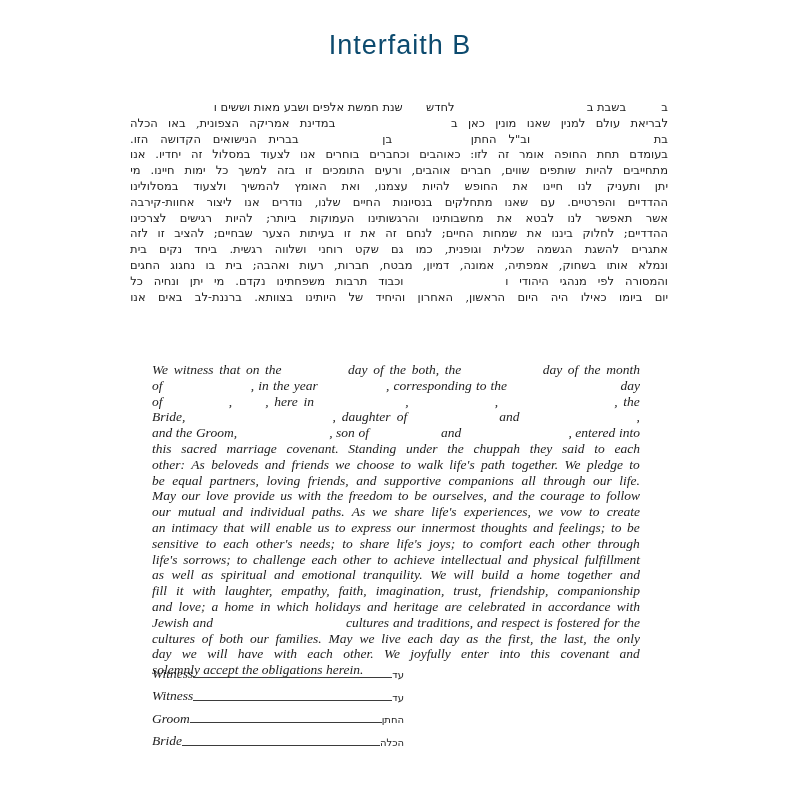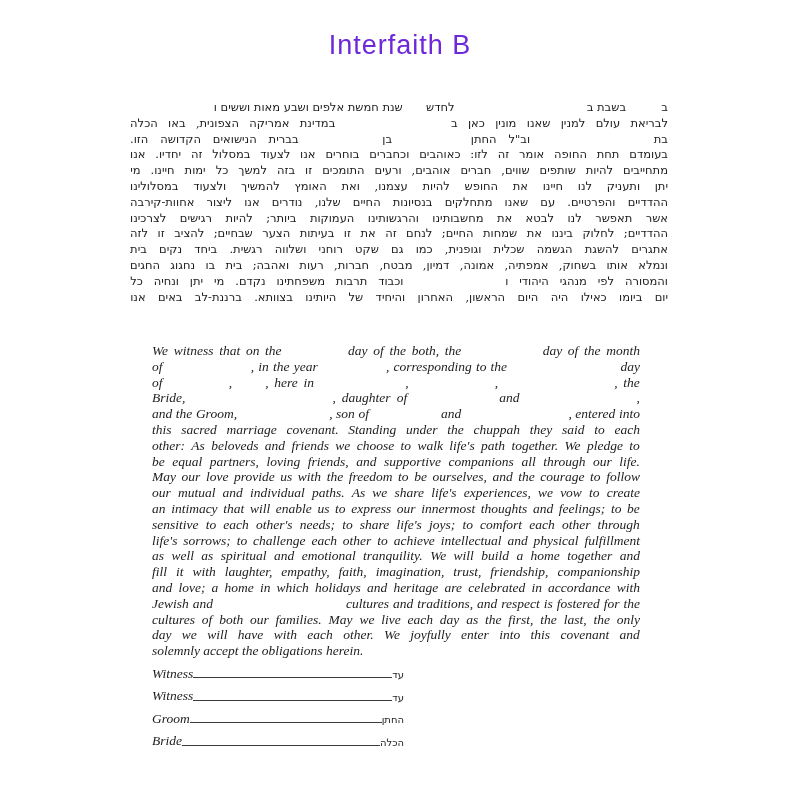--- a/index.html
+++ b/index.html
@@ -5,30 +5,30 @@
   html,body{margin:0;padding:0;}
   body{
     width:800px;height:800px;position:relative;overflow:hidden;
     background:#ffffff;color:#1c1c1c;
     font-family:"Liberation Serif",serif;
   }
   .title{
     position:absolute;top:30px;left:0;width:100%;
     text-align:center;margin:0;
     font-family:"Liberation Sans","DejaVu Sans",sans-serif;
-    font-weight:400;font-size:27px;letter-spacing:1px;color:#6d28d9;
+    font-weight:400;font-size:27px;letter-spacing:1px;color:#0c4a6e;
   }
   .hebrew{
     position:absolute;left:130px;top:100px;width:538px;
     direction:rtl;
     font-family:"DejaVu Serif","DejaVu Sans",sans-serif;
     font-size:11.5px;line-height:15.8px;
   }
   .english{
-    position:absolute;left:152px;top:343px;width:488px;
+    position:absolute;left:152px;top:362px;width:488px;
     font-family:"Liberation Serif","DejaVu Serif",serif;
     font-style:italic;font-size:13.5px;line-height:15.8px;
   }
   .tline{min-height:15.8px;}
   .tline.just{display:flex;justify-content:space-between;white-space:nowrap;align-items:baseline;}
   .tline.just .w{flex:0 0 auto;}
   .tline.just .gap{flex:0 4 auto;display:inline-block;}
   .tline.cent{text-align:center;}
   .tline.left{text-align:left;}
   .sigs{

